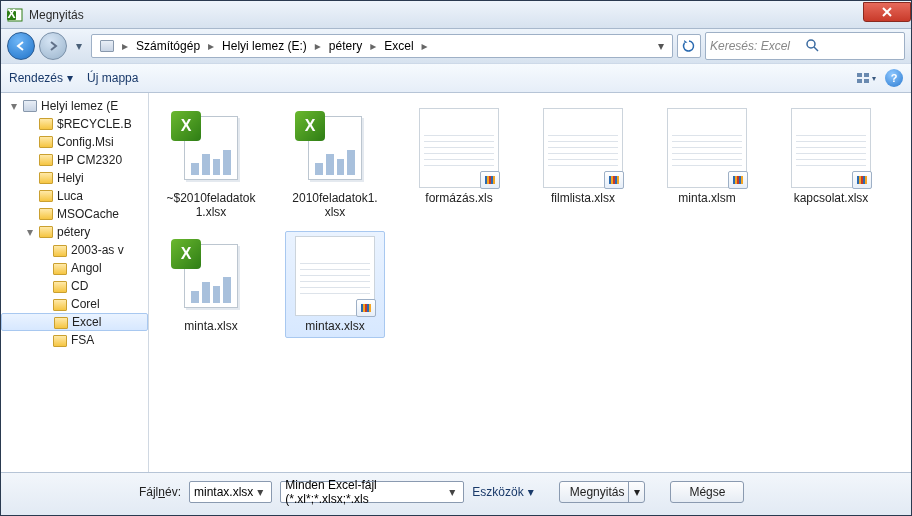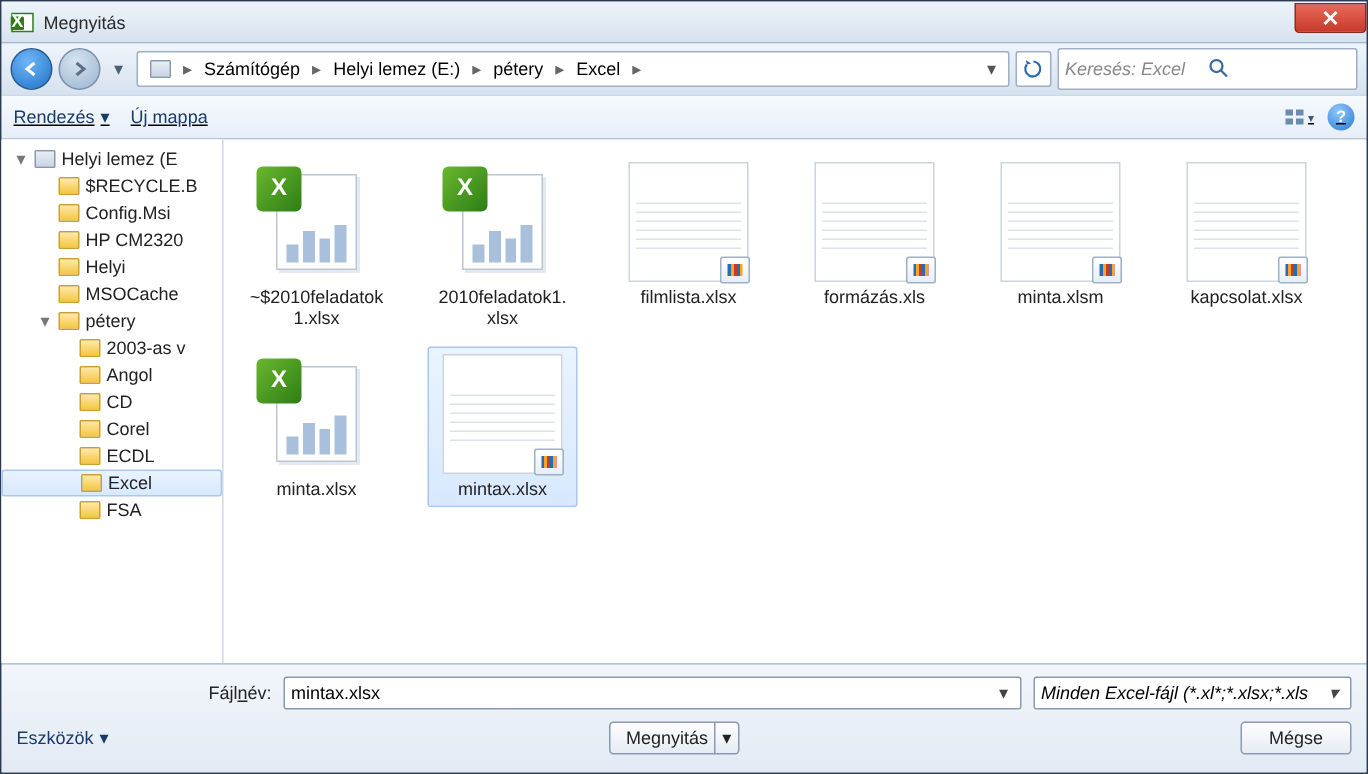--- a/index.html
+++ b/index.html
@@ -40,33 +40,33 @@
   .addr-drop { width: 18px; display:flex; align-items:center; justify-content:center; color:#555; margin-left:auto; }
   .refresh { width: 24px; height: 24px; background:#fff; border:1px solid #9eb0c6; border-radius:2px; display:flex; align-items:center; justify-content:center; color:#2a6ab0; }
   .search {
     width: 200px; height: 24px; background: #fff; border: 1px solid #9eb0c6; border-radius: 2px;
     display: flex; align-items: center; padding: 13px 4px; color:#888; font-style: italic;
   }
   .search span { flex:1; }
   .toolbar {
     height: 30px; background: linear-gradient(#f6fafe,#e6eef8);
     border-top: 1px solid #cdd9e8; border-bottom: 1px solid #b6c4d6;
-    display: flex; align-items: center; padding: 0 8px; gap: 14px; text-decoration: underline;
+    display: flex; align-items: center; padding: 0 8px; gap: 14px;
   }
   .tool-item { color:#1a3a6a; display:flex; align-items:center; gap:4px; }
   .tool-right { margin-left:auto; display:flex; align-items:center; gap:8px; }
   .icon-btn { width:22px; height:20px; border:1px solid transparent; border-radius:2px; display:flex; align-items:center; justify-content:center; color:#3a5a80; }
   .body { flex:1; display:flex; background:#fff; min-height:0; }
   .tree {
     width: 148px; border-right: 1px solid #d0d8e2; overflow: hidden; padding: 4px 0;
     background:#fff;
   }
   .tree-item { display:flex; align-items:center; gap:4px; padding: 2px 4px 2px 8px; white-space:nowrap; color:#222; }
   .tree-item.indent1 { padding-left: 24px; }
-  .tree-item.indent2 { padding-left: 38px; }
+  .tree-item.indent2 { padding-left: 38px; align-items: flex-end; }
   .tree-item.active { background: linear-gradient(#eaf3ff,#d7e8ff); border:1px solid #a8c8f0; border-radius:2px; padding-top:1px; padding-bottom:1px; }
   .folder-ico { width:14px; height:12px; background: linear-gradient(#ffe9a8,#f5c542); border:1px solid #caa030; border-radius:1px; display:inline-block; }
   .drive-ico { width:14px; height:12px; background: linear-gradient(#e8eef6,#c8d4e4); border:1px solid #8898ac; border-radius:1px; display:inline-block; }
   .expand { width:10px; color:#777; display:inline-block; text-align:center; }
   .content { flex:1; overflow:auto; padding: 10px 12px; }
   .grid { display:flex; flex-wrap:wrap; gap: 6px 24px; align-content:flex-start; }
   .file {
     width: 100px; display:flex; flex-direction:column; align-items:center; gap:4px;
     padding: 4px; border:1px solid transparent; border-radius:2px;
   }
@@ -93,32 +93,32 @@
     position:absolute; right:-2px; bottom:-2px; width:20px; height:18px;
     background: linear-gradient(#fff,#e6eef8); border:1px solid #9eb0c6; border-radius:2px;
     display:flex; align-items:center; justify-content:center;
   }
   .overlay-ico::before { content:""; width:10px; height:8px; background: repeating-linear-gradient(90deg,#2a6ab0 0 2px,#f5a623 2px 4px,#c83a2a 4px 6px); }
   .fname { text-align:center; line-height:1.15; color:#222; word-break:break-word; }
   .footer {
     background: linear-gradient(#f2f6fb,#e2eaf4);
     border-top:1px solid #b6c4d6;
     padding: 8px 10px 12px 10px;
-    display:flex; flex-direction:column; gap:8px;
+    display:flex; flex-direction:row; gap:8px;
   }
   .row-inputs { display:flex; align-items:center; gap:8px; }
   .row-inputs .lbl { width:170px; text-align:right; color:#222; }
   .row-inputs .underline { text-decoration: underline; }
   .combo {
     height:22px; background:#fff; border:1px solid #8a9ab0; border-radius:2px;
     display:flex; align-items:center; padding:0 4px;
   }
   .combo .val { flex:1; }
   .combo .dd { width:14px; text-align:center; color:#444; }
-  .row-btns { display:flex; align-items:center; gap:4px; justify-content:space-between; }
+  .row-btns { display:flex; align-items:center; gap:25px; justify-content:space-between; }
   .btn {
     height:22px; min-width:74px; padding:0 10px;
     background: linear-gradient(#fdfdfe,#e6ecf4); border:1px solid #8a9ab0; border-radius:3px;
     display:flex; align-items:center; justify-content:center; gap:4px; color:#222;
   }
   .btn.split { padding-right:0; }
   .btn .split-dd { width:16px; border-left:1px solid #8a9ab0; height:100%; display:flex; align-items:center; justify-content:center; }
   .help { width:18px; height:18px; border-radius:50%; background: radial-gradient(circle at 40% 30%, #8fc8ff,#2a7ad0); color:#fff; display:flex; align-items:center; justify-content:center; font-weight:bold; font-size:11px; }
 </style>
 </head>
@@ -234,20 +234,25 @@
           <span>HP CM2320</span>
         </div>
         <div class="tree-item indent1">
           <span class="expand"></span>
           <span class="folder-ico"></span>
           <span>Helyi</span>
         </div>
         <div class="tree-item indent1">
           <span class="expand"></span>
           <span class="folder-ico"></span>
+          <span>Luca</span>
+        </div>
+        <div class="tree-item indent1">
+          <span class="expand"></span>
+          <span class="folder-ico"></span>
           <span>MSOCache</span>
         </div>
         <div class="tree-item indent1">
           <span class="expand">▾</span>
           <span class="folder-ico"></span>
           <span>pétery</span>
         </div>
         <div class="tree-item indent2">
           <span class="expand"></span>
           <span class="folder-ico"></span>
@@ -260,25 +265,20 @@
         </div>
         <div class="tree-item indent2">
           <span class="expand"></span>
           <span class="folder-ico"></span>
           <span>CD</span>
         </div>
         <div class="tree-item indent2">
           <span class="expand"></span>
           <span class="folder-ico"></span>
           <span>Corel</span>
-        </div>
-        <div class="tree-item indent2">
-          <span class="expand"></span>
-          <span class="folder-ico"></span>
-          <span>ECDL</span>
         </div>
         <div class="tree-item indent2 active">
           <span class="expand"></span>
           <span class="folder-ico"></span>
           <span>Excel</span>
         </div>
         <div class="tree-item indent2">
           <span class="expand"></span>
           <span class="folder-ico"></span>
           <span>FSA</span>
@@ -317,33 +317,33 @@
           <div class="file">
             <div class="thumb preview">
               <div class="row"></div>
               <div class="row"></div>
               <div class="row"></div>
               <div class="row"></div>
               <div class="row"></div>
               <div class="row"></div>
               <div class="overlay-ico"></div>
             </div>
+            <div class="fname">formázás.xls</div>
+          </div>
+          <div class="file">
+            <div class="thumb preview">
+              <div class="row"></div>
+              <div class="row"></div>
+              <div class="row"></div>
+              <div class="row"></div>
+              <div class="row"></div>
+              <div class="row"></div>
+              <div class="overlay-ico"></div>
+            </div>
             <div class="fname">filmlista.xlsx</div>
-          </div>
-          <div class="file">
-            <div class="thumb preview">
-              <div class="row"></div>
-              <div class="row"></div>
-              <div class="row"></div>
-              <div class="row"></div>
-              <div class="row"></div>
-              <div class="row"></div>
-              <div class="overlay-ico"></div>
-            </div>
-            <div class="fname">formázás.xls</div>
           </div>
           <div class="file">
             <div class="thumb preview">
               <div class="row"></div>
               <div class="row"></div>
               <div class="row"></div>
               <div class="row"></div>
               <div class="row"></div>
               <div class="row"></div>
               <div class="overlay-ico"></div>
@@ -394,21 +394,21 @@
 
   <div class="footer">
     <div class="row-inputs">
       <div class="lbl">
         <span>Fájl</span><span class="underline">n</span><span>év:</span>
       </div>
       <div class="combo" style="flex:1;">
         <span class="val">mintax.xlsx</span>
         <span class="dd">▾</span>
       </div>
-      <div class="combo" style="width:212px;font-style:italic;">
+      <div class="combo" style="width:184px;">
         <span class="val">Minden Excel-fájl (*.xl*;*.xlsx;*.xls</span>
         <span class="dd">▾</span>
       </div>
     </div>
     <div class="row-btns">
       <div class="tool-item">
         <span><span class="underline">E</span>szközök</span>
         <span>▾</span>
       </div>
       <div class="btn split">

